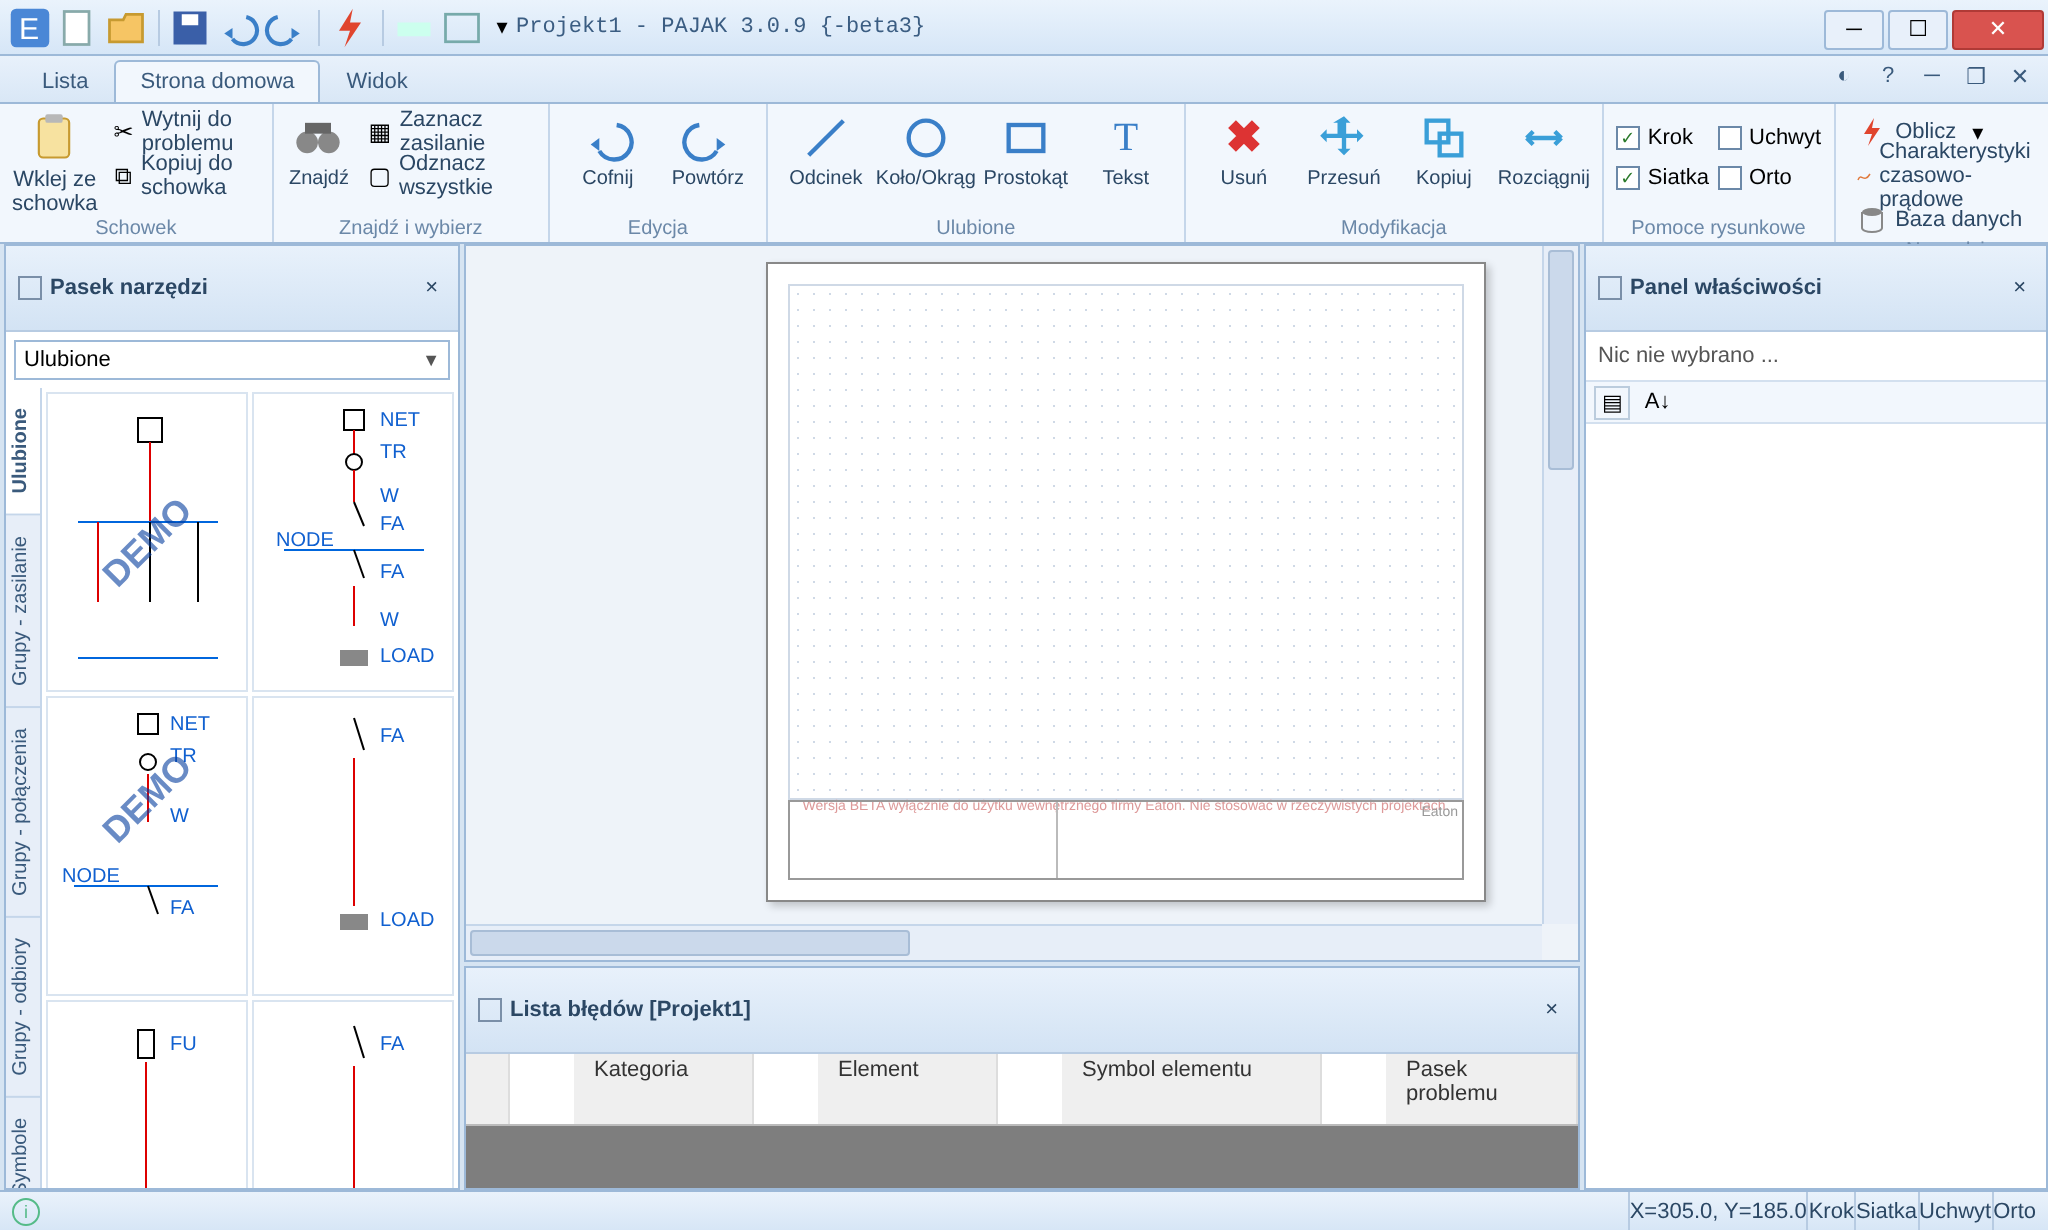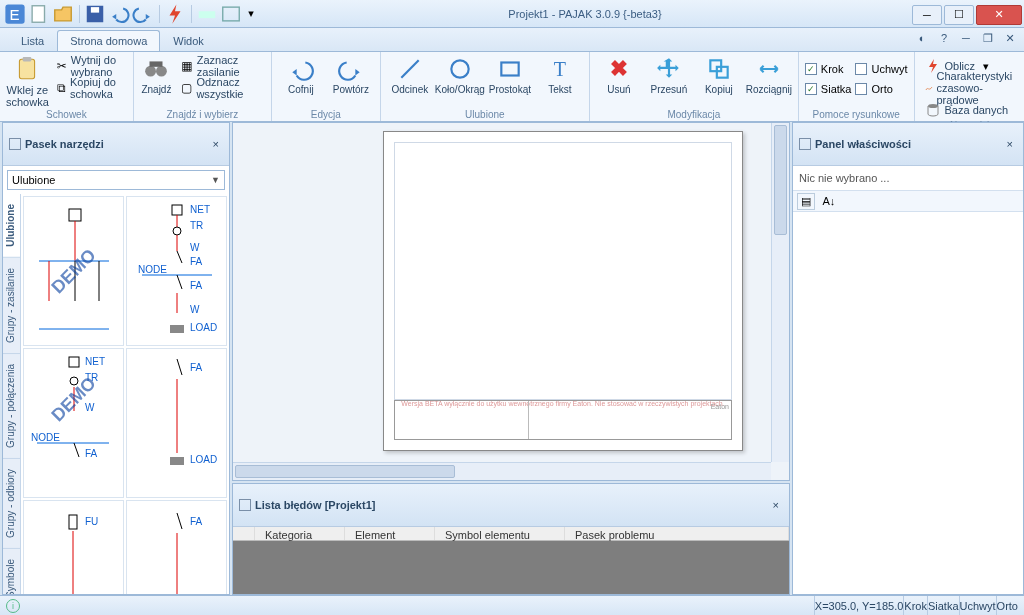--- a/index.html
+++ b/index.html
@@ -2,21 +2,21 @@
 <html><head>
 <meta charset="utf-8">
 <style>
 * { margin:0; padding:0; box-sizing:border-box; font-family:"Segoe UI",Tahoma,sans-serif; font-size:11px; }
 body { background:#d6e4f2; width:1024px; height:615px; overflow:hidden; position:relative; }
 
 
 .win-chrome { height:28px; background:linear-gradient(#eaf3fc,#d6e6f7); display:flex; align-items:center; border-bottom:1px solid #9db9d8; }
 .win-chrome .qat { display:flex; gap:2px; padding-left:4px; }
 .qat-btn { width:22px; height:22px; display:flex; align-items:center; justify-content:center; cursor:pointer; }
-.win-title { flex:1; text-align:center; color:#3b5d82; }
+.win-title { flex:1; text-align:left; color:#3b5d82;font-family:Liberation Mono, monospace; }
 .win-btns { display:flex; }
 .win-btn { width:30px; height:20px; margin:2px 2px 0 0; background:#e8f0fa; border:1px solid #9db9d8; border-radius:2px; display:flex; align-items:center; justify-content:center; cursor:pointer; }
 .win-btn.close { background:#d9534f; border-color:#b03a36; color:#fff; width:46px; }
 
 
 .tabs { height:24px; background:linear-gradient(#e8f1fb,#d9e7f6); display:flex; align-items:flex-end; padding-left:8px; border-bottom:1px solid #9db9d8; position:relative; }
 .tab { padding:4px 12px; border:1px solid transparent; border-bottom:none; cursor:pointer; color:#3a5a7c; }
 .tab.active { background:#f2f7fd; border-color:#9db9d8; border-top-left-radius:3px; border-top-right-radius:3px; }
 .tabs-right { position:absolute; right:6px; top:2px; display:flex; gap:6px; }
 .tabs-right span { width:16px; height:16px; display:flex; align-items:center; justify-content:center; color:#3a5a7c; cursor:pointer; }
@@ -61,21 +61,21 @@
 .page { position:absolute; left:150px; top:8px; width:360px; height:320px; background:#fff; border:1px solid #888; box-shadow:2px 2px 4px rgba(0,0,0,.2); }
 .page .grid { position:absolute; inset:10px 10px 50px 10px; background:radial-gradient(circle,#cfd9e6 0.5px, transparent 0.5px); background-size:8px 8px; border:1px solid #cfd9e6; }
 .page .frame { position:absolute; left:10px; right:10px; bottom:10px; height:40px; border:1px solid #999; }
 .page .watermark { position:absolute; top:268px; width:100%; text-align:center; color:#d99; font-size:7px; }
 .vscroll { position:absolute; right:0; top:0; bottom:18px; width:18px; background:#e7eef8; border-left:1px solid #c5d6ea; }
 .vscroll .thumb { position:absolute; left:2px; right:2px; top:2px; height:110px; background:#cbd9eb; border:1px solid #a8bdd6; border-radius:2px; }
 .hscroll { position:absolute; left:0; right:18px; bottom:0; height:18px; background:#e7eef8; border-top:1px solid #c5d6ea; }
 .hscroll .thumb { position:absolute; top:2px; bottom:2px; left:2px; width:220px; background:#cbd9eb; border:1px solid #a8bdd6; border-radius:2px; }
 
 .errlist { height:112px; border:1px solid #9db9d8; margin-top:2px; background:#7e7e7e; display:flex; flex-direction:column; }
-.errlist .hdr-row { background:#fff; display:flex; height:14px; border-bottom:1px solid #bbb; }
+.errlist .hdr-row { background:#fff; display:flex; height:36px; border-bottom:1px solid #bbb;gap:32px; }
 .errlist .hdr-row .hc { padding:2px 10px; border-right:1px solid #ddd; color:#333; background:#efefef; }
 .errlist .hdr-row .hc.first { width:22px; padding:2px; }
 
 .right-panel { width:232px; border:1px solid #9db9d8; background:#fff; display:flex; flex-direction:column; }
 .right-panel .msg { padding:6px; color:#555; }
 .right-panel .toolbar { height:22px; background:#f2f7fd; border-top:1px solid #d3e0ef; border-bottom:1px solid #d3e0ef; display:flex; align-items:center; padding:0 4px; gap:4px; }
 .right-panel .body { flex:1; background:#fff; }
 
 .statusbar { position:absolute; bottom:0; left:0; right:0; height:20px; background:linear-gradient(#eaf2fb,#d7e6f6); border-top:1px solid #9db9d8; display:flex; align-items:center; padding:0 6px; }
 .statusbar .info { width:14px; height:14px; border-radius:50%; border:1px solid #5b8; color:#5b8; display:flex; align-items:center; justify-content:center; font-size:9px; }
@@ -180,21 +180,21 @@
             <svg viewBox="0 0 24 24">
               <rect x="5" y="3" width="14" height="18" rx="2" fill="#f7e2a0" stroke="#c79a30"></rect>
               <rect x="8" y="1" width="8" height="4" rx="1" fill="#b8b8b8"></rect>
             </svg>
           </div>
         <div class="lb"><span>Wklej ze</span><br><span>schowka</span></div>
       </div>
       <div class="small-stack">
         <div class="small-btn">
             <div class="ic">✂</div>
-            <div class="lb">Wytnij do wybrano</div>
+            <div class="lb">Wytnij do problemu</div>
           </div>
         <div class="small-btn">
             <div class="ic">⧉</div>
             <div class="lb">Kopiuj do schowka</div>
           </div>
       </div>
     </div>
     <div class="rgroup-label">Schowek</div>
   </div>
 

